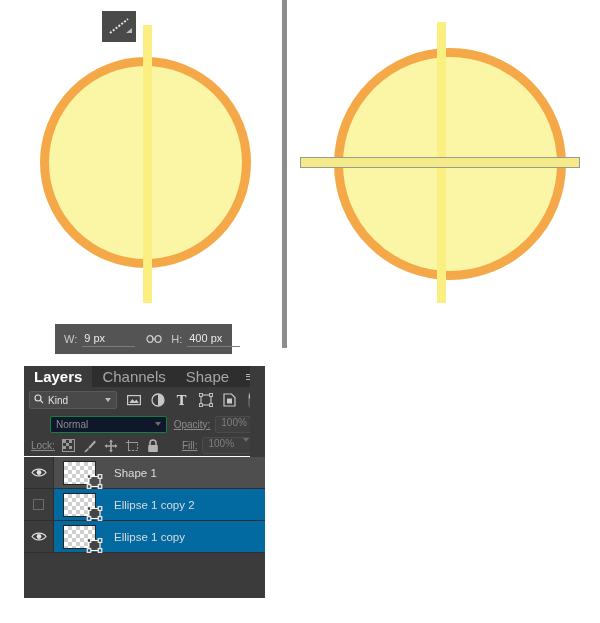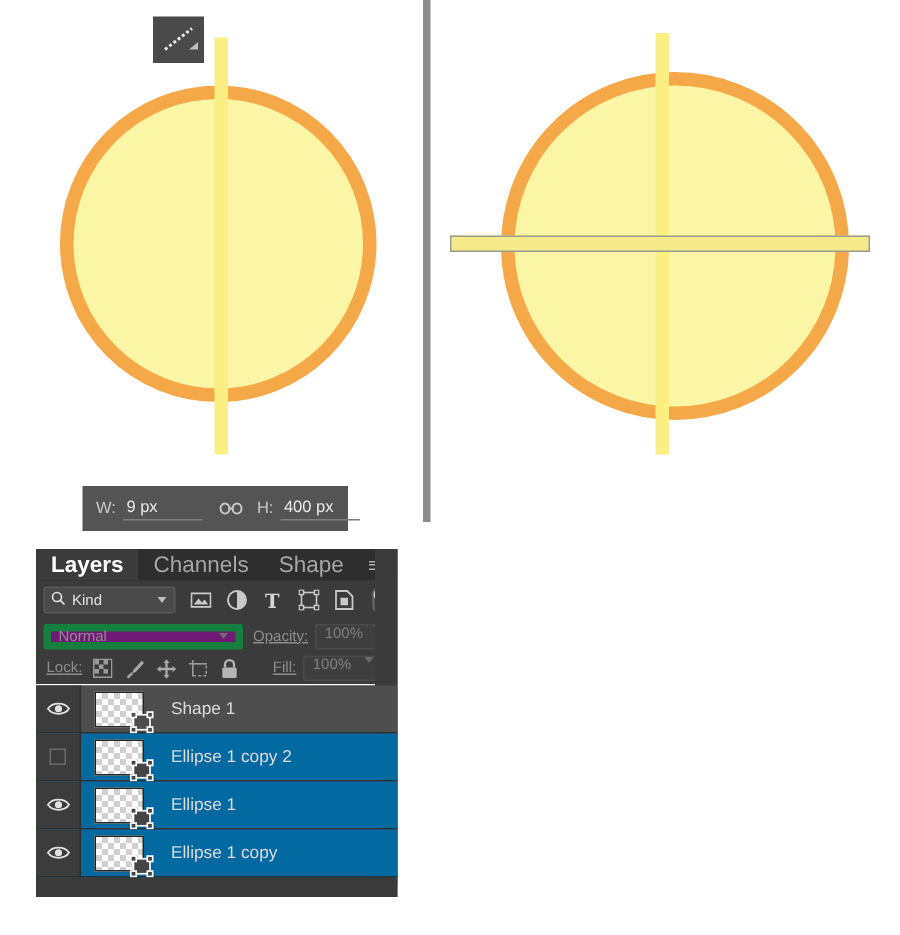--- a/index.html
+++ b/index.html
@@ -195,29 +195,30 @@
 
   
   #blend-row {
     height: 22px;
     display: flex; align-items: center;
     padding: 0 5px;
     background: #3b3b3b;
   }
   #blend-select {
     width: 140px; height: 17px;
-    background: #701a75;
-    border: 5px solid #15803d;
+    background: #0f172a;
+    border: 1px solid #15803d;
     border-radius: 2px;
     display: flex; align-items: center;
     padding: 0 5px;
     box-sizing: border-box;
     position: relative;
     color: #8d8d8d;
     font-size: 10px;
+    margin-left: 21px;
   }
   #blend-caret {
     position: absolute; right: 5px;
     width: 0; height: 0;
     border-left: 3.5px solid transparent;
     border-right: 3.5px solid transparent;
     border-top: 4px solid #6e6e6e;
   }
   .dim-label { color: #8d8d8d; font-size: 10px; margin-left: 7px; text-decoration: underline; }
   .num-field {
@@ -506,40 +507,20 @@
             <rect x="1.2" y="0.7" width="3.6" height="3.6" fill="#454545" stroke="#ffffff" stroke-width="1.1"></rect>
             <rect x="12.2" y="0.7" width="3.6" height="3.6" fill="#454545" stroke="#ffffff" stroke-width="1.1"></rect>
             <rect x="1.2" y="10.7" width="3.6" height="3.6" fill="#454545" stroke="#ffffff" stroke-width="1.1"></rect>
             <rect x="12.2" y="10.7" width="3.6" height="3.6" fill="#454545" stroke="#ffffff" stroke-width="1.1"></rect>
           </svg>
         </span>
       </div>
       <span class="layer-name">Ellipse 1 copy 2</span>
     </div>
 
-    <div class="layer-row">
-      <div class="eye-cell">
-        <svg width="16" height="11" viewBox="0 0 16 11">
-          <path d="M1 5.5 C4 1, 12 1, 15 5.5 C12 10, 4 10, 1 5.5 Z" fill="none" stroke="#e2e2e2" stroke-width="1.2"></path>
-          <circle cx="8" cy="5.5" r="2.4" fill="#e2e2e2"></circle>
-        </svg>
-      </div>
-      <div class="layer-thumb">
-        <span class="vector-mask-badge">
-          <svg width="17" height="15" viewBox="0 0 17 15">
-            <rect x="3" y="2.5" width="11" height="10" fill="#454545" stroke="#ffffff" stroke-width="1.1"></rect>
-            <rect x="1.2" y="0.7" width="3.6" height="3.6" fill="#454545" stroke="#ffffff" stroke-width="1.1"></rect>
-            <rect x="12.2" y="0.7" width="3.6" height="3.6" fill="#454545" stroke="#ffffff" stroke-width="1.1"></rect>
-            <rect x="1.2" y="10.7" width="3.6" height="3.6" fill="#454545" stroke="#ffffff" stroke-width="1.1"></rect>
-            <rect x="12.2" y="10.7" width="3.6" height="3.6" fill="#454545" stroke="#ffffff" stroke-width="1.1"></rect>
-          </svg>
-        </span>
-      </div>
-      <span class="layer-name">Ellipse 1</span>
-    </div>
 
     <div class="layer-row">
       <div class="eye-cell">
         <svg width="16" height="11" viewBox="0 0 16 11">
           <path d="M1 5.5 C4 1, 12 1, 15 5.5 C12 10, 4 10, 1 5.5 Z" fill="none" stroke="#e2e2e2" stroke-width="1.2"></path>
           <circle cx="8" cy="5.5" r="2.4" fill="#e2e2e2"></circle>
         </svg>
       </div>
       <div class="layer-thumb">
         <span class="vector-mask-badge">

